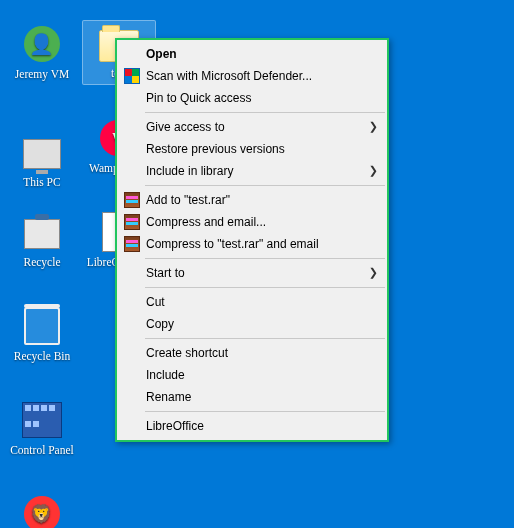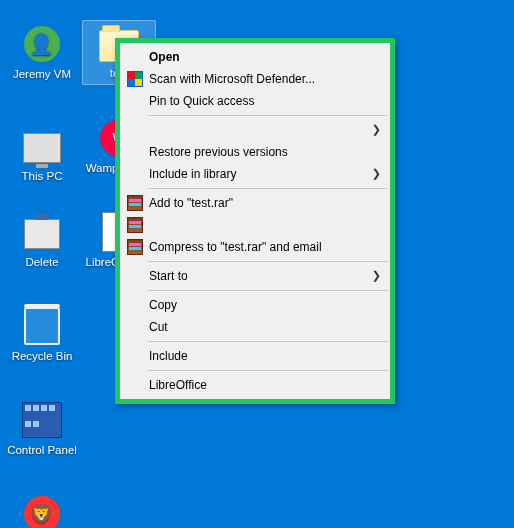--- a/index.html
+++ b/index.html
@@ -20,20 +20,21 @@
   }
   .icon {
     position: absolute;
     width: 72px;
     text-align: center;
     color: #fff;
     font-size: 11.5px;
     line-height: 1.15;
     text-shadow: 0 1px 2px rgba(0,0,0,.6);
     cursor: default;
+    font-family: Liberation Serif, serif;
   }
   .icon .gly {
     width: 40px;
     height: 40px;
     margin: 0 auto 4px auto;
     display: flex;
     align-items: center;
     justify-content: center;
   }
   .icon .label {
@@ -79,21 +80,21 @@
   .lo::after{content:"";position:absolute;right:-1px;top:-1px;width:0;height:0;border-left:8px solid #ccc;border-top:8px solid #0078d7;}
   .wamp{width:36px;height:36px;border-radius:50%;background:#ff0244;display:flex;align-items:center;justify-content:center;color:#fff;font-weight:bold;}
 
   
   .ctx {
     position: absolute;
     left: 115px;
     top: 38px;
     width: 268px;
     background: #f0f0f0;
-    border: 5px solid #22c55e;
+    border: 2px solid #22c55e;
     box-shadow: 2px 2px 6px rgba(0,0,0,.35);
     padding: 3px 1px;
     color: #000;
     font-size: 12px;
   }
   .mi {
     display: flex;
     align-items: center;
     height: 22px;
     padding: 0 22px 0 28px;
@@ -130,32 +131,32 @@
 
 <div class="desktop">
 
   <div class="icon" style="left:6px;top:24px">
     <div class="gly">
         <div class="avatar"></div>
       </div>
     <span class="label">Jeremy VM</span>
   </div>
 
-  <div class="icon" style="left:6px;top:126px">
+  <div class="icon" style="left:6px;top:132px">
     <div class="gly">
         <div class="pc"></div>
       </div>
     <span class="label">This PC</span>
   </div>
 
   <div class="icon" style="left:6px;top:212px">
     <div class="gly">
         <div class="nw"></div>
       </div>
-    <span class="label">Delete</span>
+    <span class="label">Recycle</span>
   </div>
 
   <div class="icon" style="left:6px;top:400px">
     <div class="gly">
         <div class="cp">
           <span></span>
           <span></span>
           <span></span>
           <span></span>
           <span></span>
@@ -215,20 +216,21 @@
         </span>
       <span>Scan with Microsoft Defender...</span>
     </div>
     <div class="mi">
       <span>Pin to Quick access</span>
     </div>
 
     <div class="sep"></div>
 
     <div class="mi">
+      <span>Give access to</span>
       <span class="chev">❯</span>
     </div>
     <div class="mi">
       <span>Restore previous versions</span>
     </div>
     <div class="mi">
       <span>Include in library</span>
       <span class="chev">❯</span>
     </div>
 
@@ -237,49 +239,56 @@
     <div class="mi">
       <span class="ic">
           <span class="rar"></span>
         </span>
       <span>Add to "test.rar"</span>
     </div>
     <div class="mi">
       <span class="ic">
           <span class="rar"></span>
         </span>
+      <span>Compress and email...</span>
     </div>
     <div class="mi">
       <span class="ic">
           <span class="rar"></span>
         </span>
       <span>Compress to "test.rar" and email</span>
     </div>
 
     <div class="sep"></div>
 
     <div class="mi">
       <span>Start to</span>
       <span class="chev">❯</span>
     </div>
 
     <div class="sep"></div>
 
     <div class="mi">
+      <span>Cut</span>
+    </div>
+    <div class="mi">
       <span>Copy</span>
     </div>
-    <div class="mi">
-      <span>Cut</span>
-    </div>
-
-    <div class="sep"></div>
-
+
+    <div class="sep"></div>
+
+    <div class="mi">
+      <span>Create shortcut</span>
+    </div>
     <div class="mi">
       <span>Include</span>
     </div>
+    <div class="mi">
+      <span>Rename</span>
+    </div>
 
     <div class="sep"></div>
 
     <div class="mi">
       <span>LibreOffice</span>
     </div>
   </div>
 
 </div>
 

